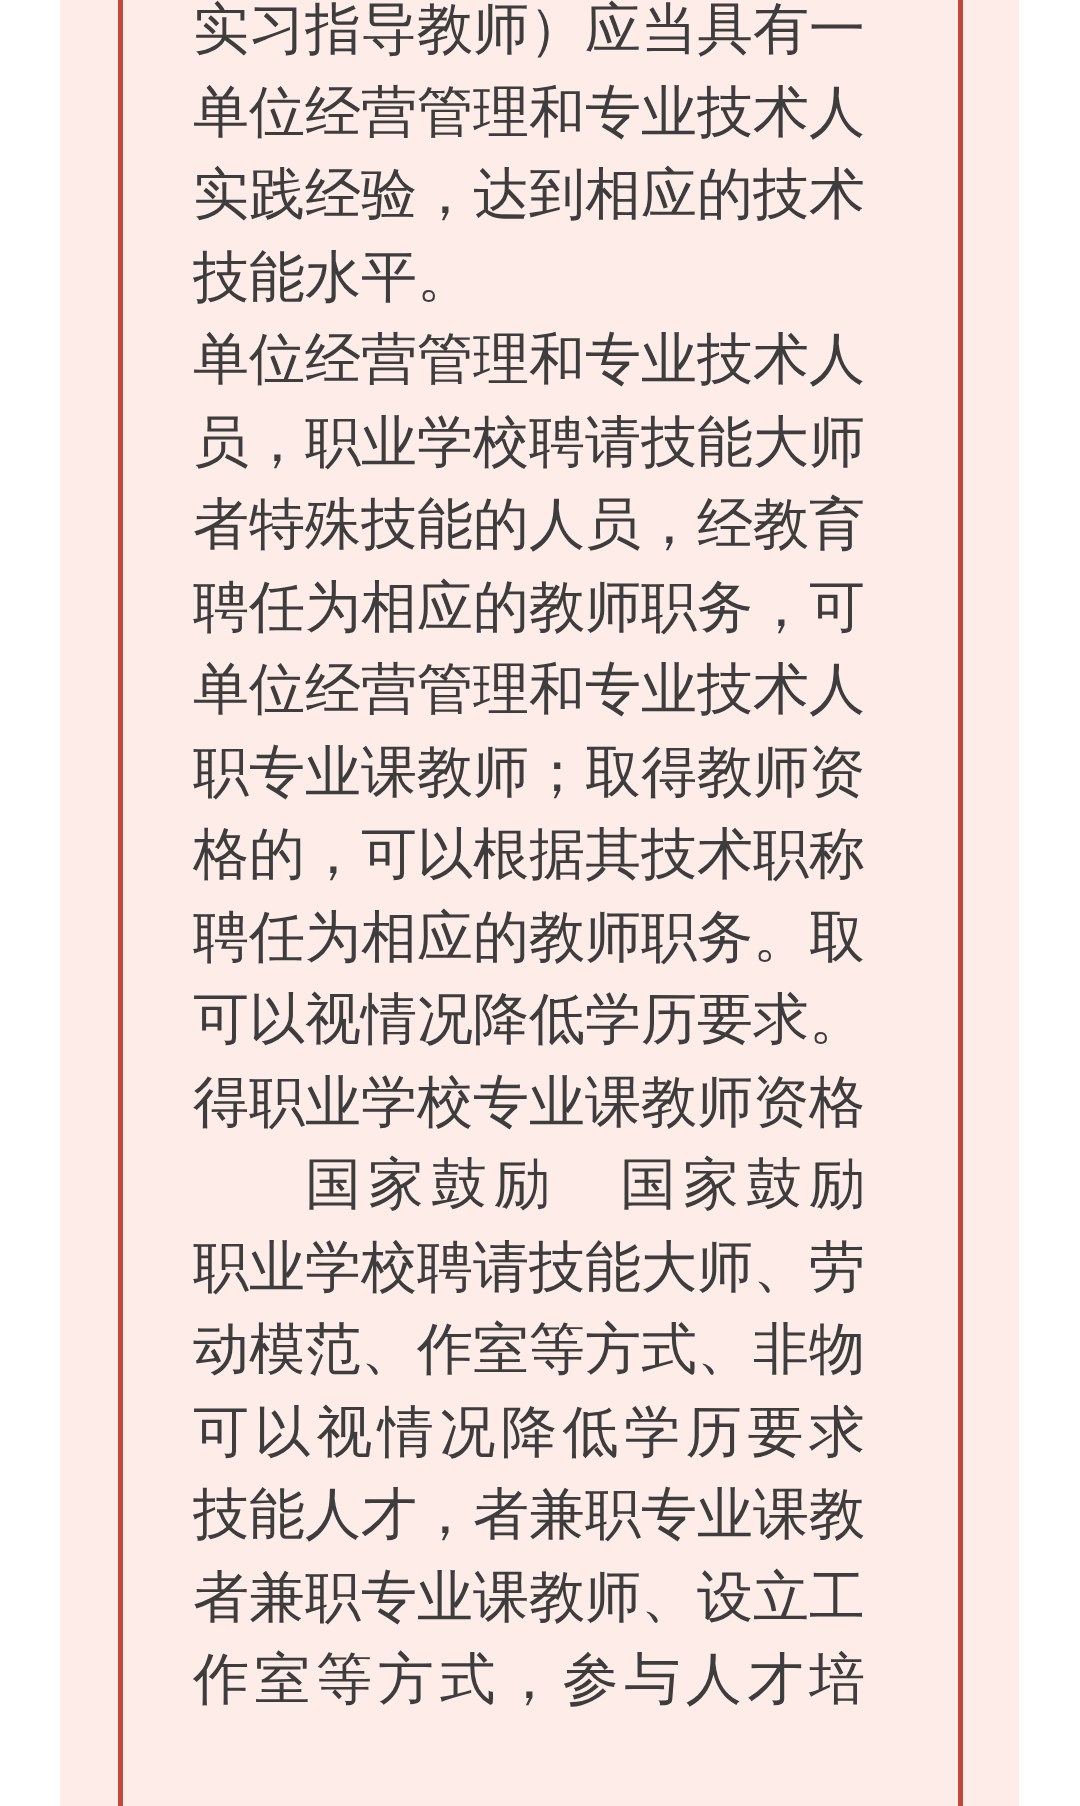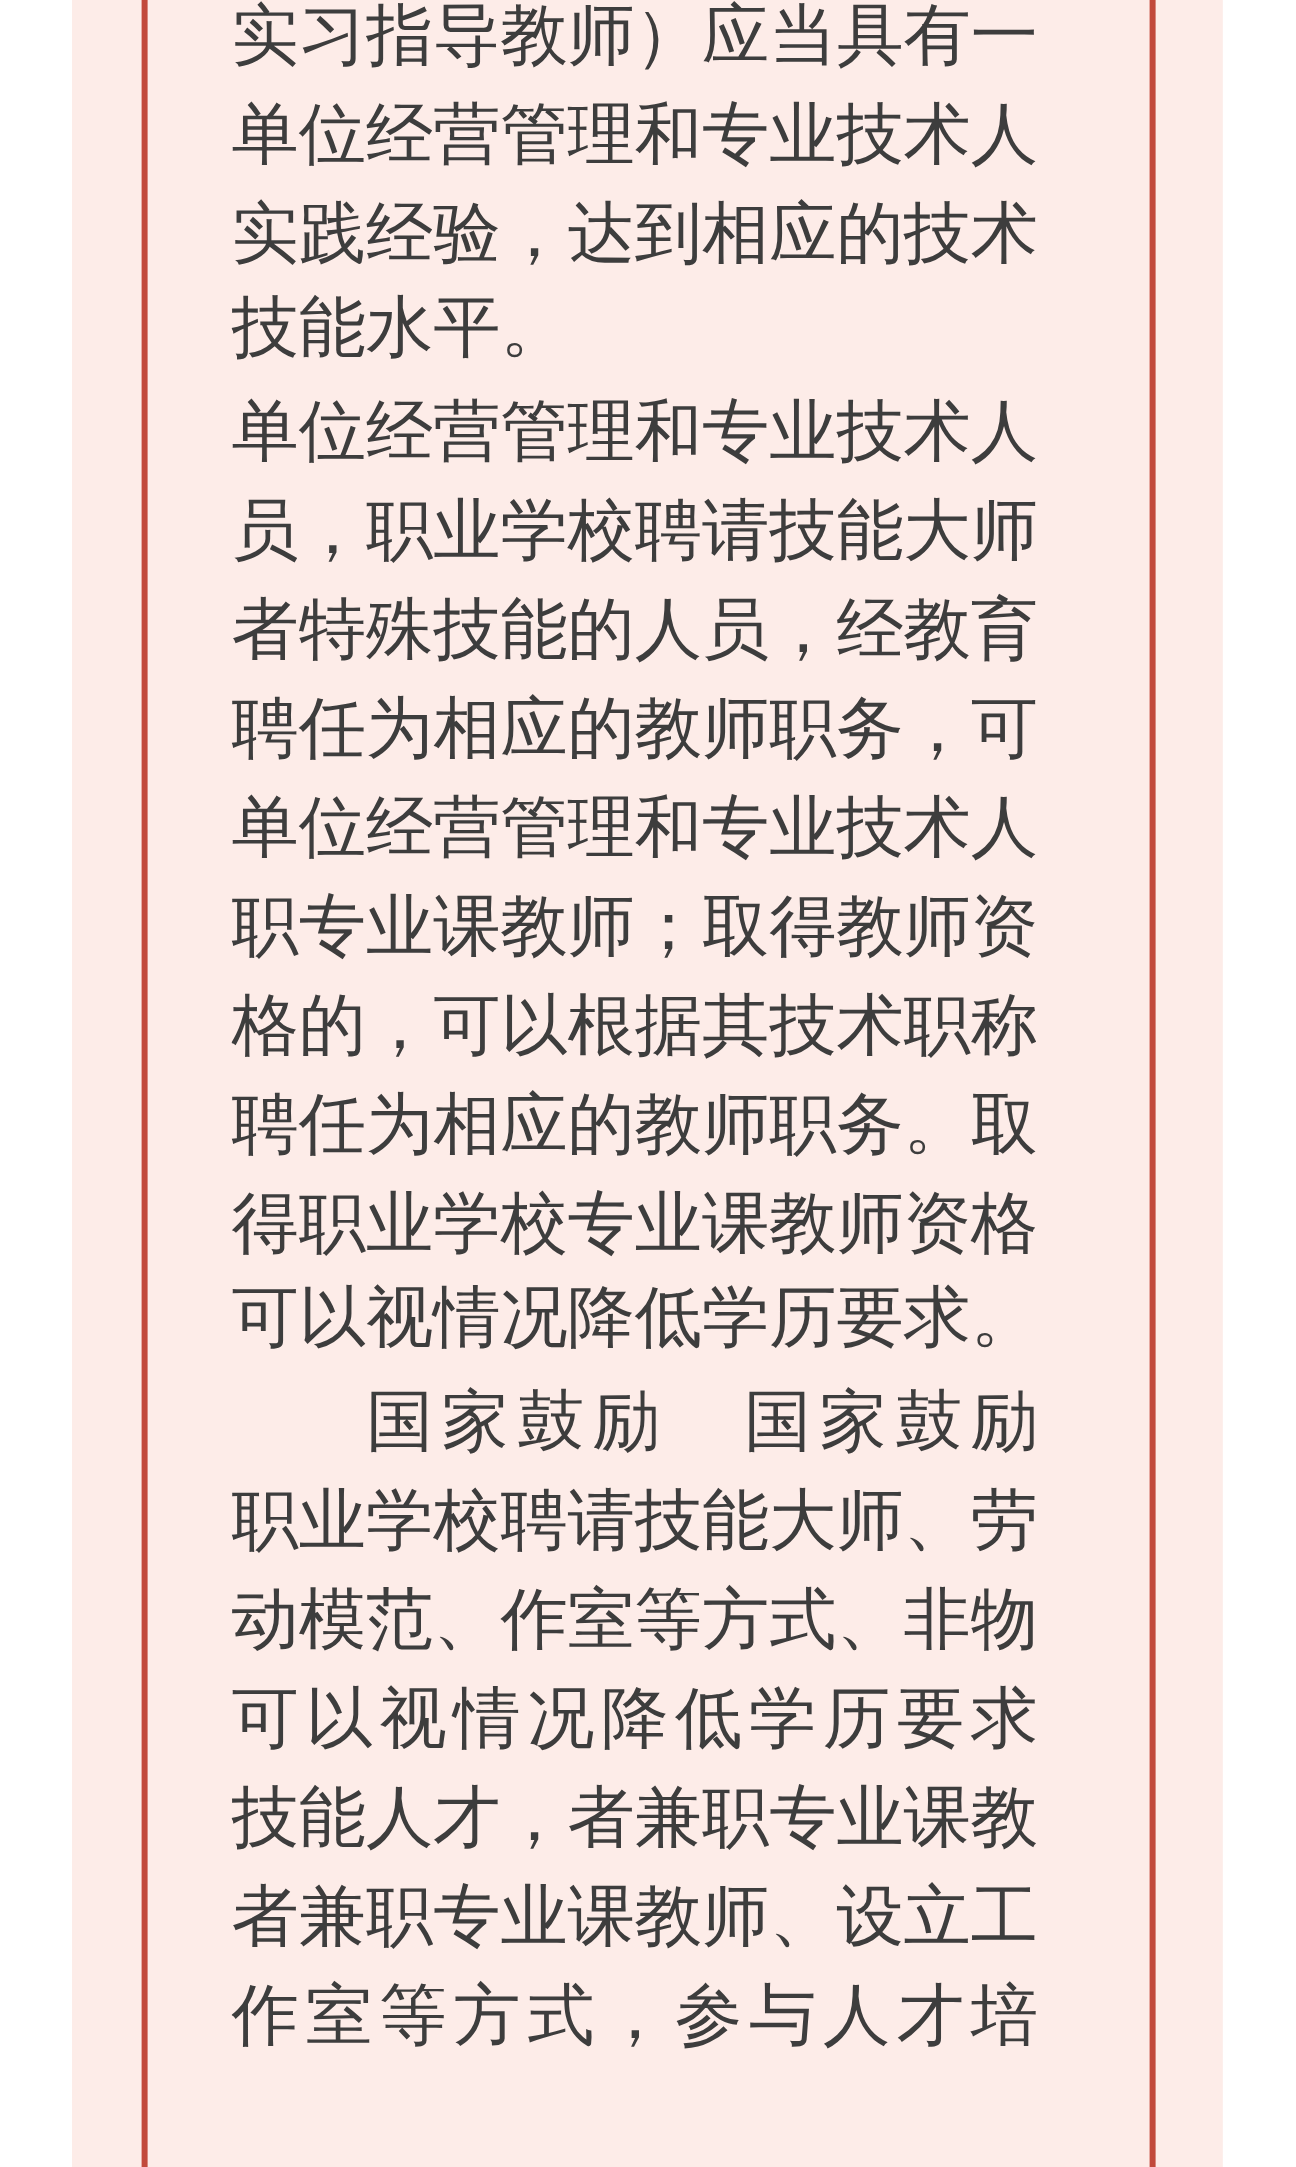--- a/index.html
+++ b/index.html
@@ -42,43 +42,42 @@
     overflow:hidden;
     text-align:justify;
     text-align-last:justify;
     text-justify:inter-character;
   }
   .line.indent{
     padding-left:112px;
   }
   .line.para-end{
     text-align-last:left;
-    font-family:Liberation Mono, monospace;
   }
 </style>
 </head>
 <body>
 
 <div class="panel"></div>
 <div class="frame"></div>
 <div class="article">
     <div class="line">实习指导教师）应当具有一</div>
     <div class="line">单位经营管理和专业技术人</div>
     <div class="line">实践经验，达到相应的技术</div>
     <div class="line para-end">技能水平。</div>
     <div class="line">单位经营管理和专业技术人</div>
     <div class="line">员，职业学校聘请技能大师</div>
     <div class="line">者特殊技能的人员，经教育</div>
     <div class="line">聘任为相应的教师职务，可以</div>
     <div class="line">单位经营管理和专业技术人</div>
     <div class="line">职专业课教师；取得教师资</div>
     <div class="line">格的，可以根据其技术职称</div>
     <div class="line">聘任为相应的教师职务。取</div>
+    <div class="line para-end">可以视情况降低学历要求。</div>
     <div class="line">得职业学校专业课教师资格</div>
-    <div class="line para-end">可以视情况降低学历要求。</div>
     <div class="line indent">国家鼓励　国家鼓励</div>
     <div class="line">职业学校聘请技能大师、劳</div>
     <div class="line">动模范、作室等方式、非物质</div>
     <div class="line">可以视情况降低学历要求</div>
     <div class="line">技能人才，者兼职专业课教师</div>
     <div class="line">者兼职专业课教师、设立工</div>
     <div class="line">作室等方式，参与人才培</div>
   </div>
 
 </body></html>

